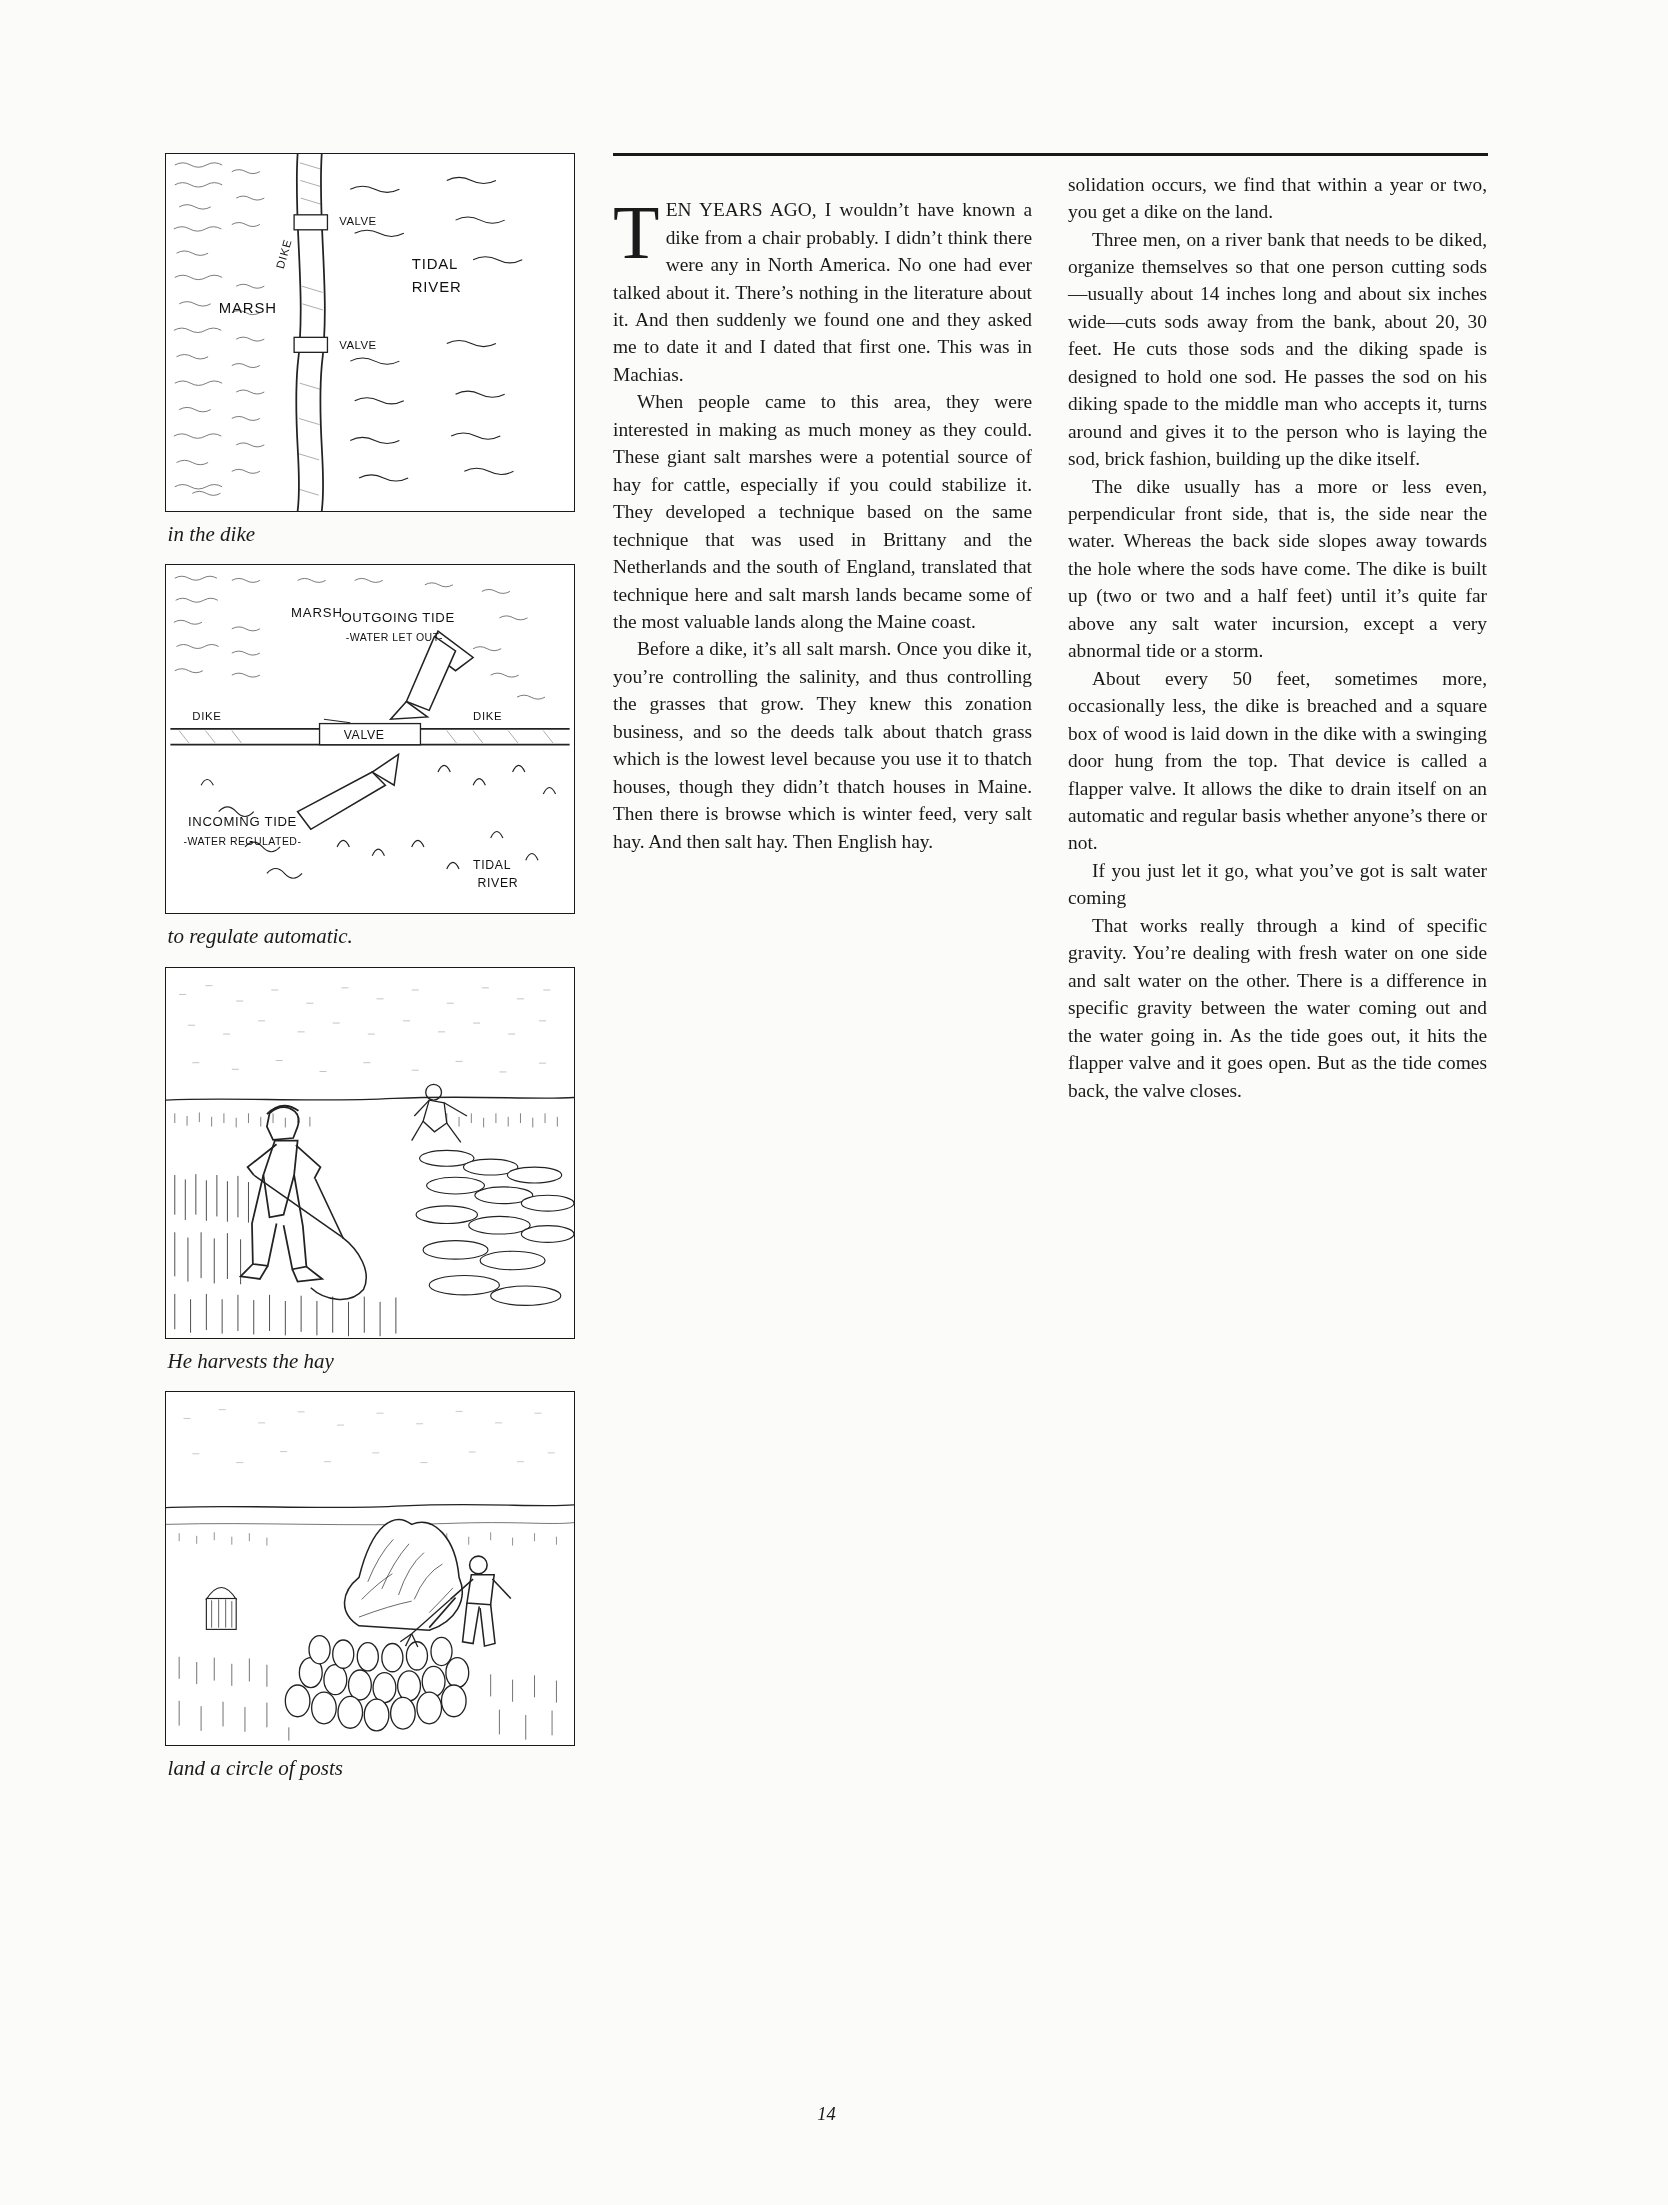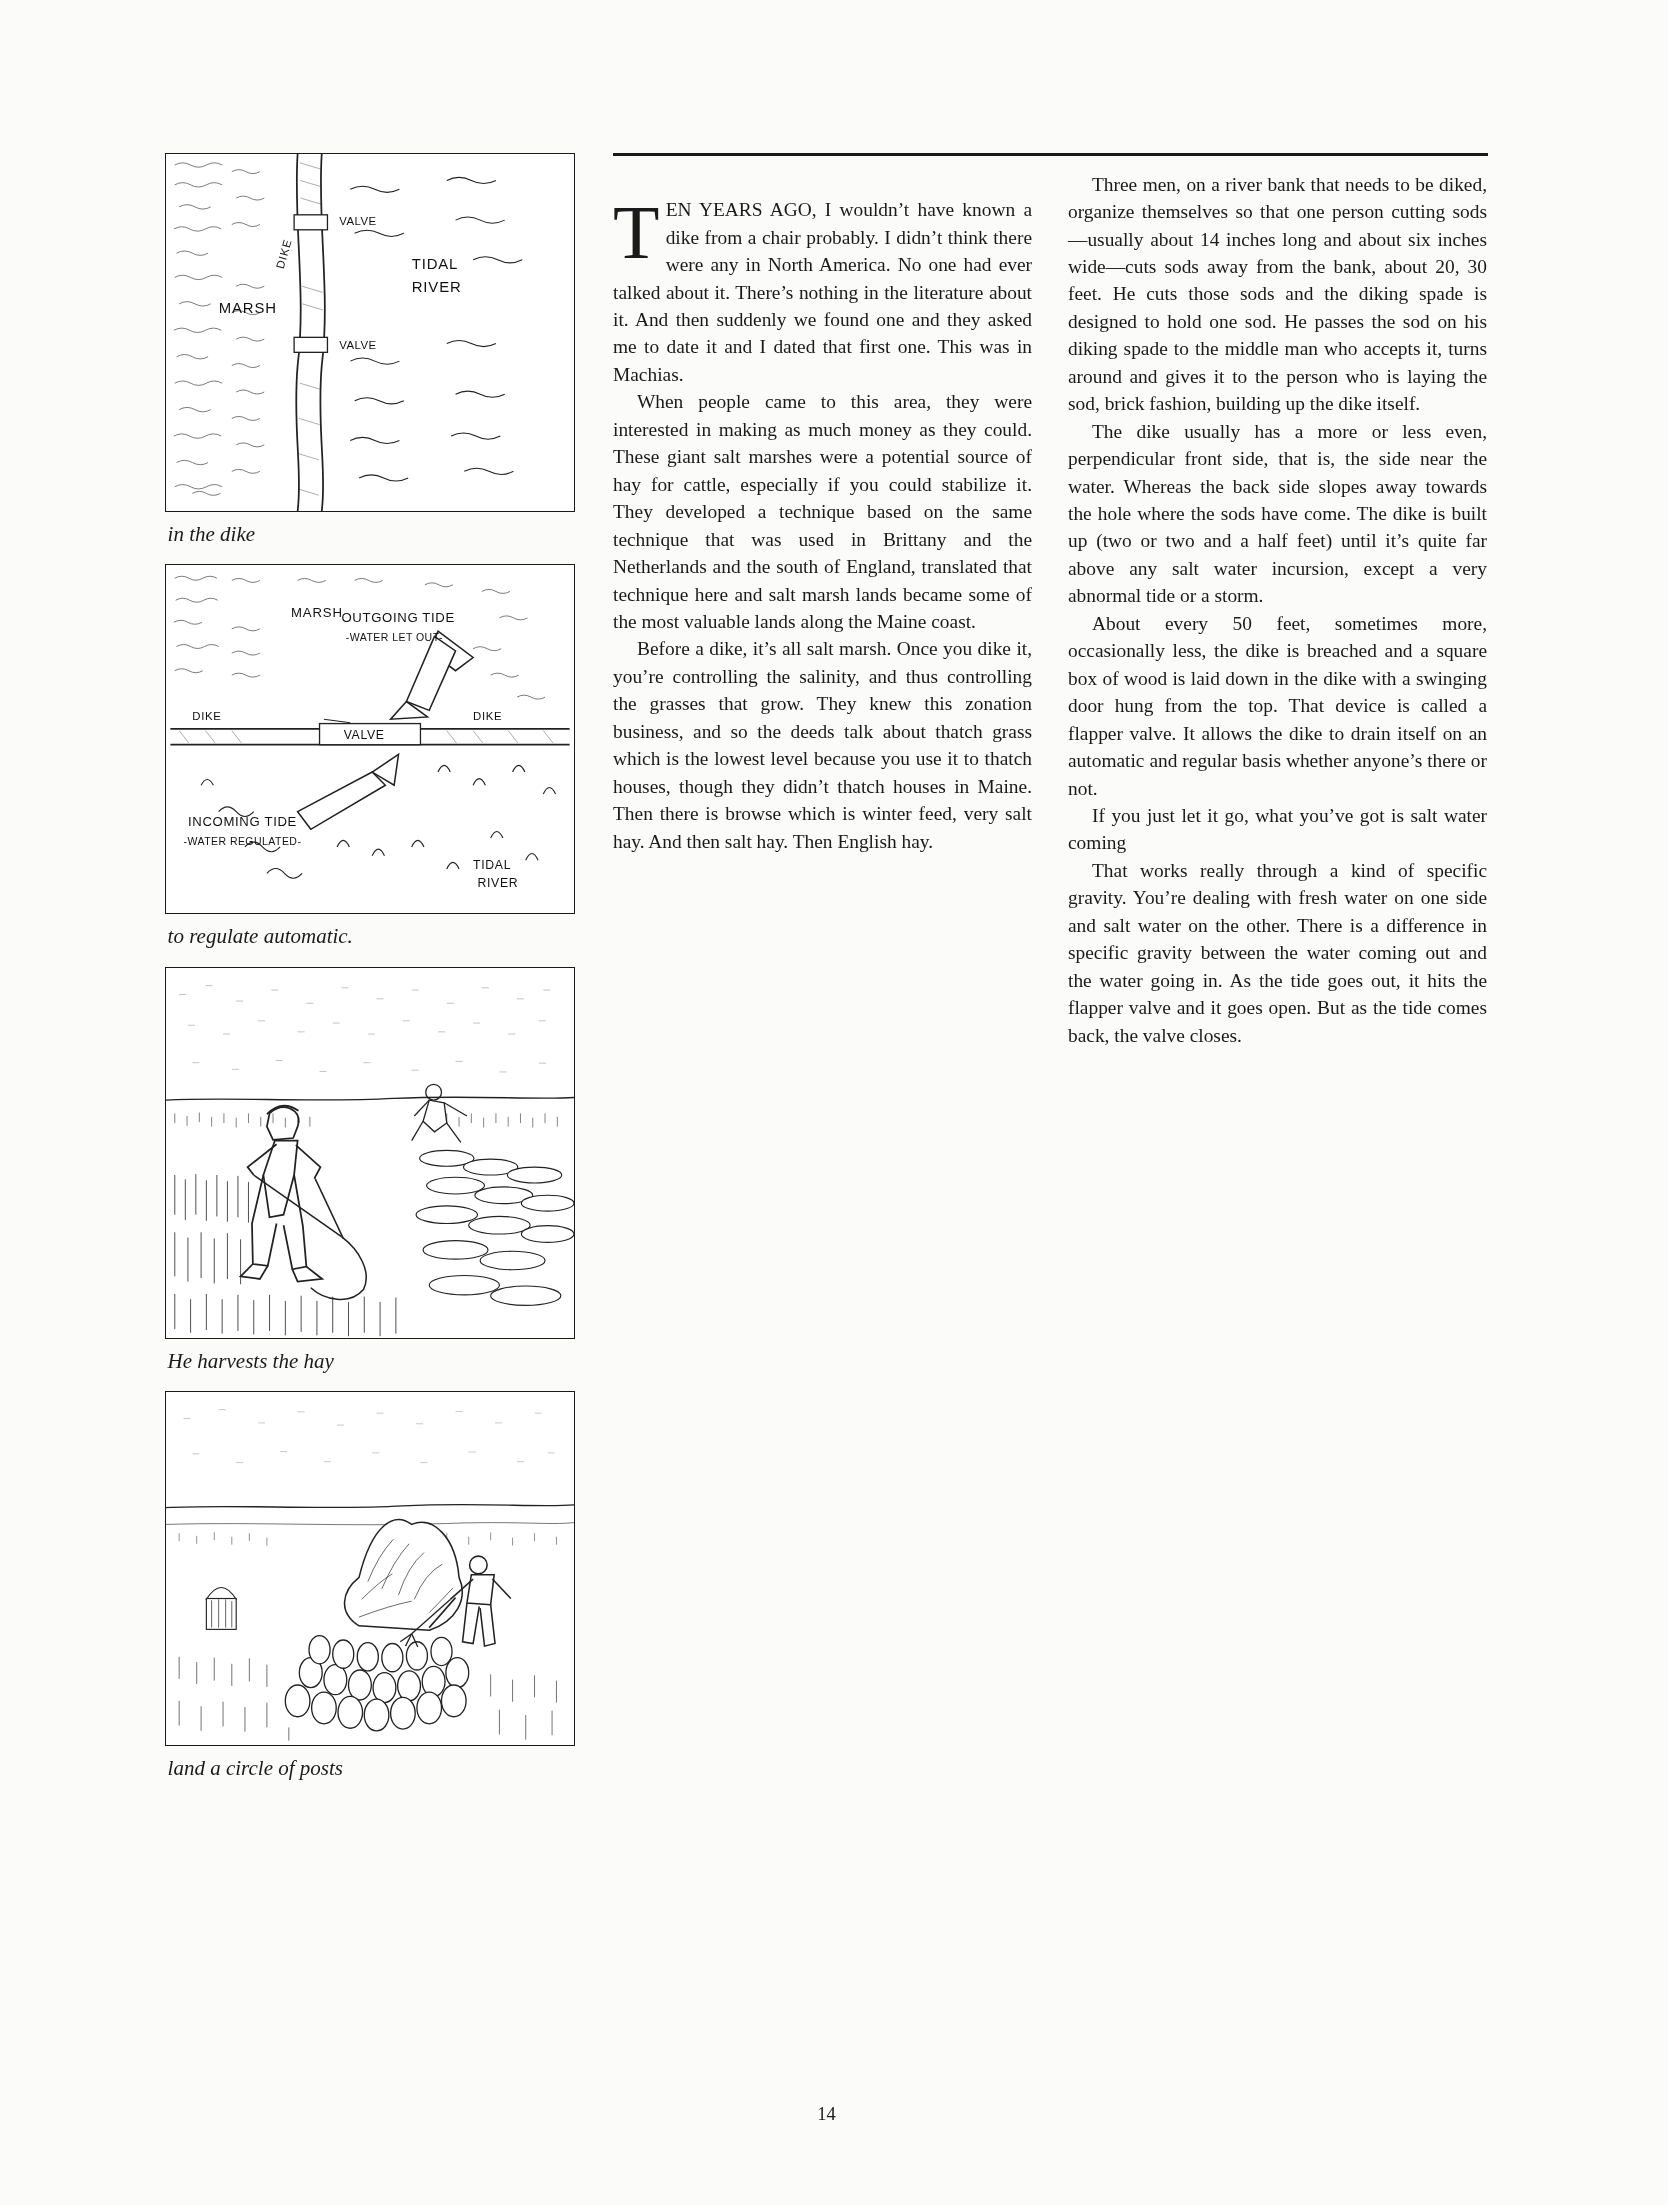--- a/index.html
+++ b/index.html
@@ -105,20 +105,21 @@
     font-weight: normal;
   }
   
   .folio {
     position: absolute;
     left: 0;
     right: 16px;
     top: 2104px;
     text-align: center;
     font-size: 18.5px;
+    font-style: italic;
   }
   .folio-inner { display: inline-block; }
 </style>
 </head>
 <body>
 
 <div class="page">
 
   <div class="figure-col">
 
@@ -567,20 +568,21 @@
     <div class="cols">
 
       <div class="col">
         <div class="gap"></div>
         <p class="dropcap-para noindent"><span class="dropcap">T</span><span>EN YEARS AGO, I wouldn’t have known a dike from a chair probably. I didn’t think there were any in North America. No one had ever talked about it. There’s nothing in the literature about it. And then suddenly we found one and they asked me to date it and I dated that first one. This was in Machias.</span></p>
         <p class="indent">When people came to this area, they were interested in making as much money as they could. These giant salt marshes were a potential source of hay for cattle, especially if you could stabilize it. They developed a technique based on the same technique that was used in Brittany and the Netherlands and the south of England, translated that technique here and salt marsh lands became some of the most valuable lands along the Maine coast.</p>
         <p class="indent">Before a dike, it’s all salt marsh. Once you dike it, you’re controlling the salinity, and thus controlling the grasses that grow. They knew this zonation business, and so the deeds talk about thatch grass which is the lowest level because you use it to thatch houses, though they didn’t thatch houses in Maine. Then there is browse which is winter feed, very salt hay. And then salt hay. Then English hay.</p>
       </div>
 
       <div class="col">
+        <p class="noindent">solidation occurs, we find that within a year or two, you get a dike on the land.</p>
         <p class="indent">Three men, on a river bank that needs to be diked, organize themselves so that one person cutting sods—usually about 14 inches long and about six inches wide—cuts sods away from the bank, about 20, 30 feet. He cuts those sods and the diking spade is designed to hold one sod. He passes the sod on his diking spade to the middle man who accepts it, turns around and gives it to the person who is laying the sod, brick fashion, building up the dike itself.</p>
         <p class="indent">The dike usually has a more or less even, perpendicular front side, that is, the side near the water. Whereas the back side slopes away towards the hole where the sods have come. The dike is built up (two or two and a half feet) until it’s quite far above any salt water incursion, except a very abnormal tide or a storm.</p>
         <p class="indent">About every 50 feet, sometimes more, occasionally less, the dike is breached and a square box of wood is laid down in the dike with a swinging door hung from the top. That device is called a flapper valve. It allows the dike to drain itself on an automatic and regular basis whether anyone’s there or not.</p>
         <p class="indent">If you just let it go, what you’ve got is salt water coming</p>
         <p class="indent">That works really through a kind of specific gravity. You’re dealing with fresh water on one side and salt water on the other. There is a difference in specific gravity between the water coming out and the water going in. As the tide goes out, it hits the flapper valve and it goes open. But as the tide comes back, the valve closes.</p>
       </div>
 
     </div>
   </div>
 

